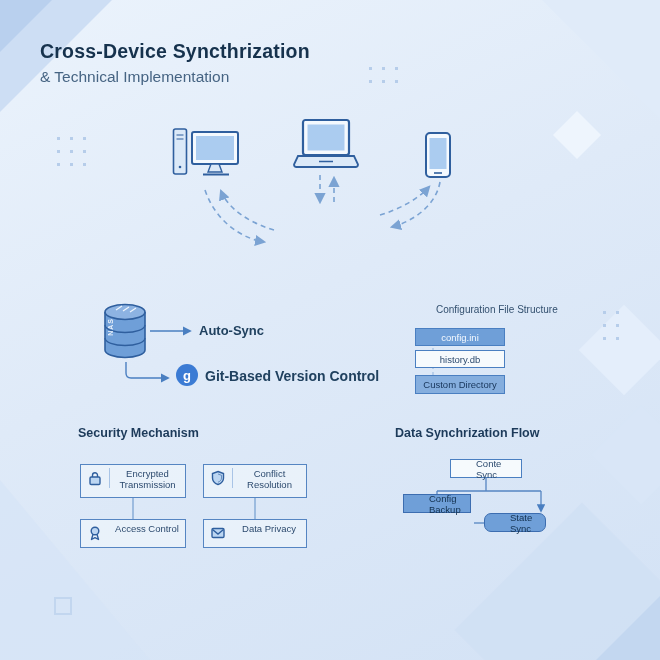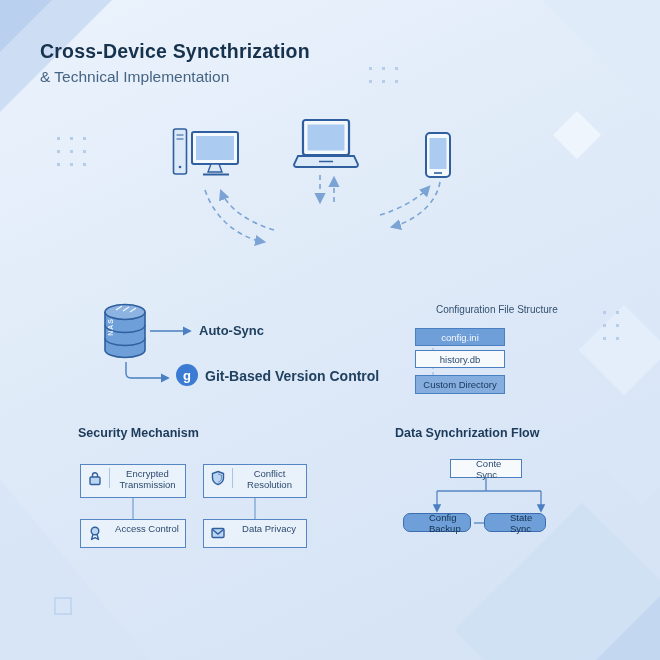--- a/index.html
+++ b/index.html
@@ -54,21 +54,21 @@
   .sec-box .txt{flex:1;text-align:center;}
   .sec-icon{flex:0 0 auto;display:flex;align-items:center;padding:2px 6px 2px 1px;margin-right:5px;}
   .sec-icon.divided{border-right:1px solid #a9c4e6;}
   .sb1{left:80px;top:464px;width:106px;height:34px;}
   .sb2{left:203px;top:464px;width:104px;height:34px;}
   .sb3{left:80px;top:519px;width:106px;height:29px;}
   .sb4{left:203px;top:519px;width:104px;height:29px;}
 
   .flow-box{position:absolute;display:flex;align-items:center;justify-content:center;font-size:9.5px;border:1px solid #4a7fc1;box-sizing:border-box;height:19px;z-index:2;padding-left:25px;}
   .fb-top{left:450px;top:459px;width:72px;background:#f6fafd;color:#2c4a6e;}
-  .fb-left{left:403px;top:513px;width:68px;background:#6f9fd8;color:#13314f;border-color:#3c6db0;border-radius:7px;}
+  .fb-left{left:403px;top:494px;width:68px;background:#6f9fd8;color:#13314f;border-color:#3c6db0;}
   .fb-right{left:484px;top:513px;width:62px;background:#6f9fd8;color:#13314f;border-color:#3c6db0;border-radius:7px;}
 </style>
 </head>
 <body>
 
 <div class="canvas">
 
   <div class="deco tri-tl"></div>
   <div class="deco tri-tl2"></div>
   <div class="deco tri-tr"></div>

